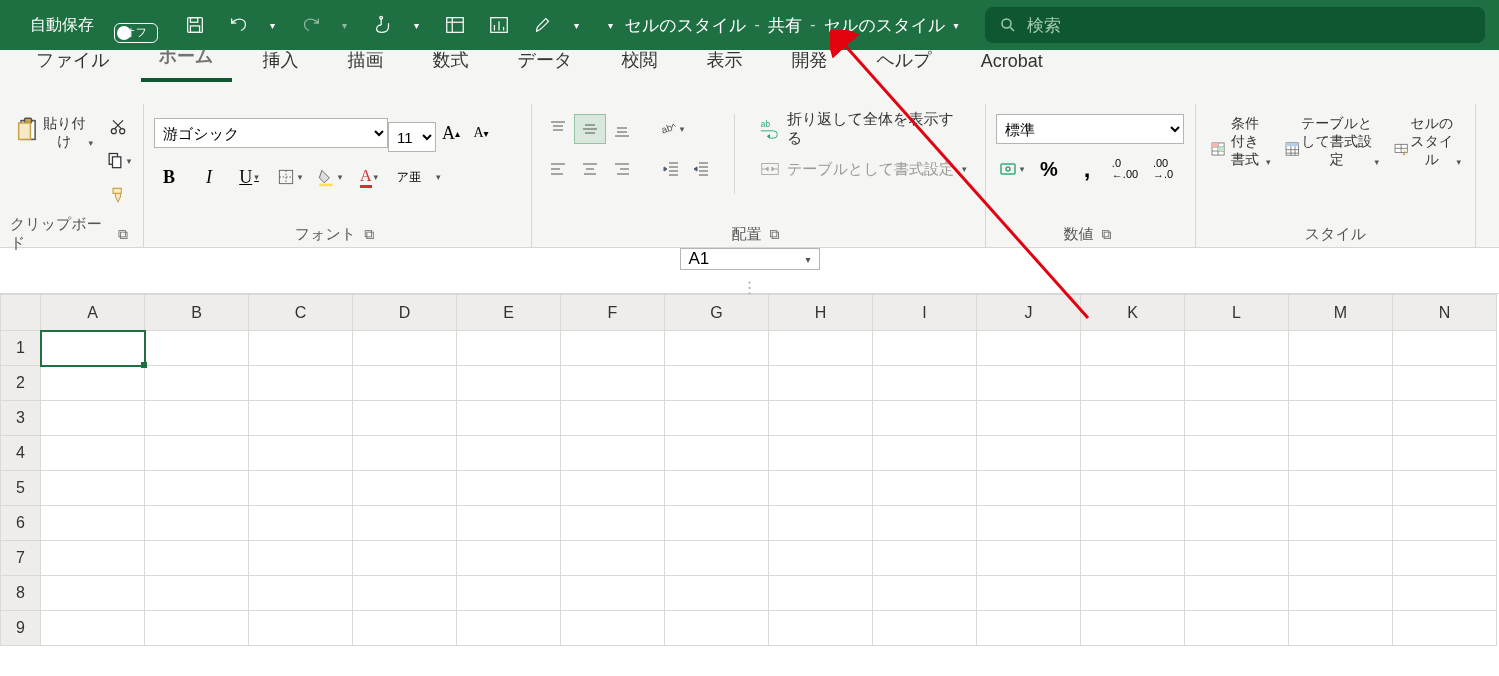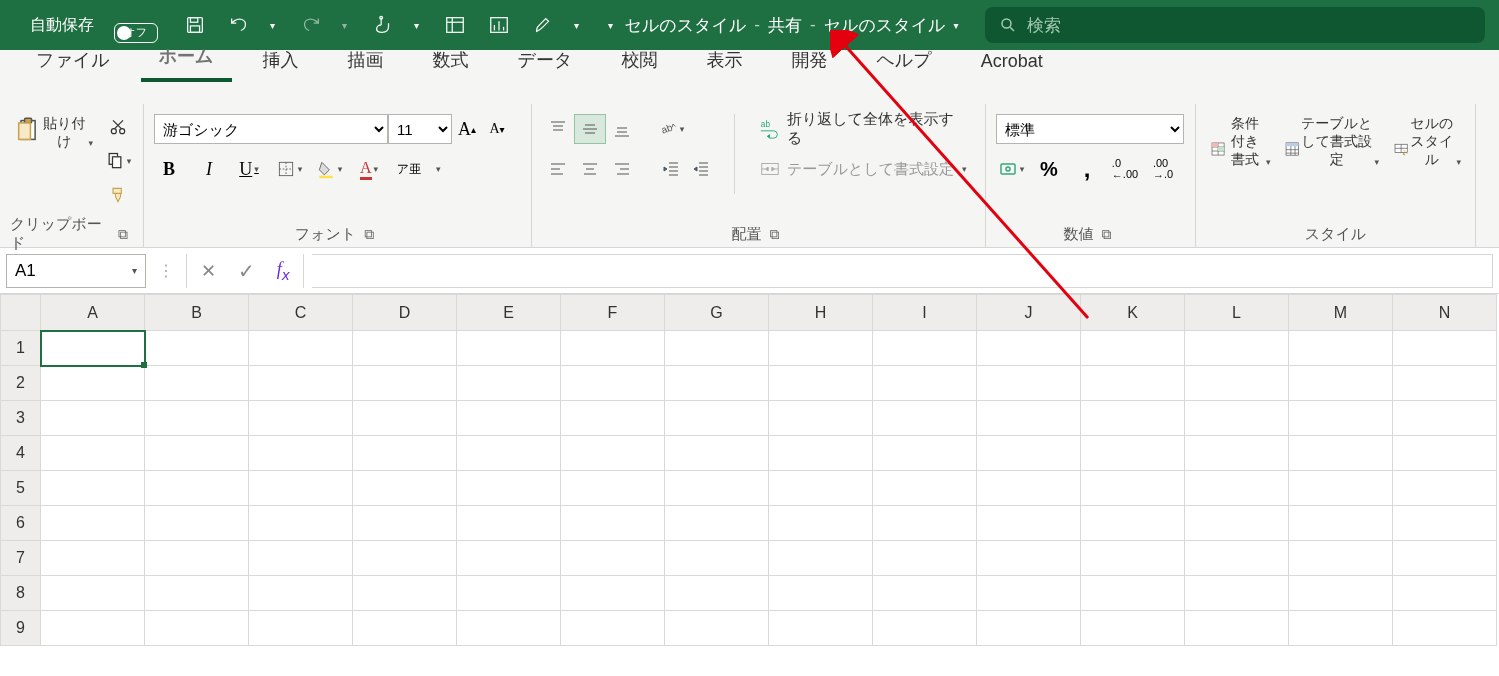--- a/index.html
+++ b/index.html
@@ -31,29 +31,29 @@
 .group .label{height:26px;display:flex;align-items:center;justify-content:center;font-size:15px;color:#555;gap:8px;}
 .group .label .launcher{width:16px;height:16px;font-size:14px;color:#666;cursor:pointer;}
 .ibtn{min-width:30px;height:30px;display:flex;align-items:center;justify-content:center;cursor:pointer;border-radius:2px;}
 .ibtn svg{width:20px;height:20px;}
 .vstack{display:flex;flex-direction:column;gap:4px;}
 .hstack{display:flex;align-items:center;}
 .bigbtn{display:flex;flex-direction:row;align-items:flex-end;justify-content:center;min-width:60px;padding:4px 4px;cursor:pointer;font-size:14px;color:#333;text-align:center;line-height:1.3;}
 .bigbtn svg{width:36px;height:36px;margin-bottom:2px;}
 .dd{font-size:9px;color:#555;margin-left:2px;}
 select,input[type=text].ff{border:1px solid #b5b5b0;background:#fff;height:30px;font-size:15px;padding:0 4px;}
-.fontname{width:234px;} .fontsize{width:64px;}
+.fontname{width:234px;} .fontsize{width:48px;margin-top:8px;}
 .alignbtn{width:32px;height:30px;display:flex;align-items:center;justify-content:center;cursor:pointer;}
 .alignbtn.active{background:#d9e8dd;border:1px solid #94c2a3;}
 .wrapbtn{display:flex;align-items:center;gap:6px;font-size:15px;color:#333;height:30px;padding:0 6px;cursor:pointer;}
 .wrapbtn.disabled{color:#999;}
 .numfmt{width:188px;}
 
 
-.fbar{height:46px;background:#fff;border-bottom:1px solid #d6d6d2;display:flex;align-items:center;padding:0 6px;gap:8px;}
+.fbar{height:46px;background:#fff;border-bottom:1px solid #d6d6d2;display:flex;align-items:center;padding:0 6px;gap:8px;flex-direction:column;}
 .namebox{width:140px;height:34px;border:1px solid #b5b5b0;display:flex;align-items:center;padding:0 8px;font-size:17px;justify-content:space-between;}
 .fbar .fxbtns{display:flex;align-items:center;gap:22px;color:#888;padding:0 14px;border:1px solid #d6d6d2;border-top:none;border-bottom:none;height:34px;}
 .fbar .fxinput{flex:1;height:34px;border:1px solid #d6d6d2;border-left:none;padding:0 8px;font-size:16px;}
 
 
 .gridwrap{position:absolute;top:294px;left:0;right:0;bottom:0;overflow:hidden;background:#fff;}
 table.grid{border-collapse:collapse;table-layout:fixed;}
 .grid th,.grid td{border:1px solid #d9d9d6;font-size:16px;font-weight:400;color:#333;}
 .grid thead th{height:36px;background:#eeedeb;text-align:center;}
 .grid thead th.corner{width:40px;background:#eeedeb;}

